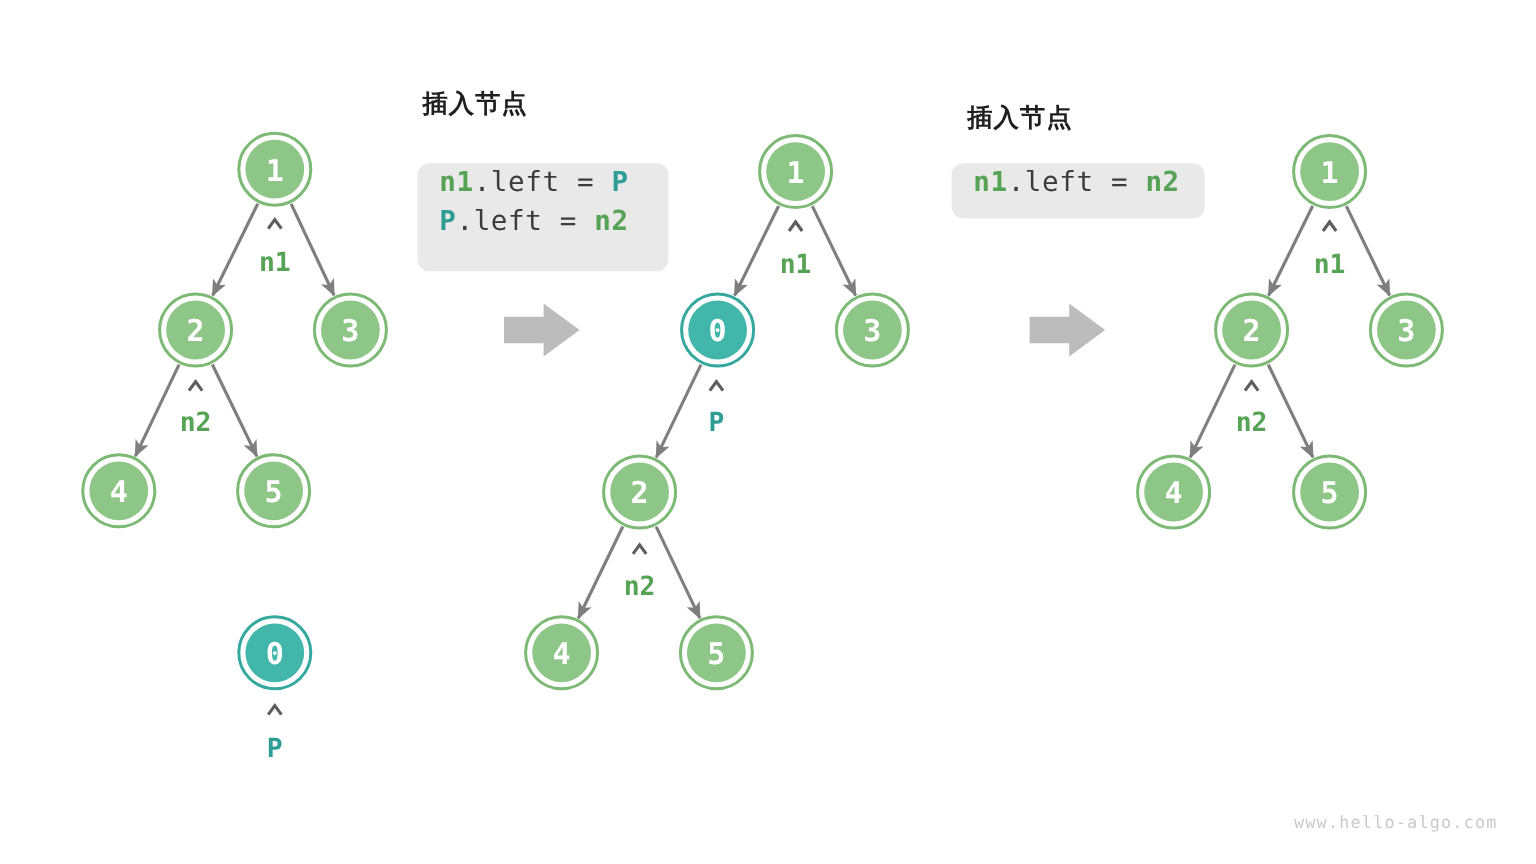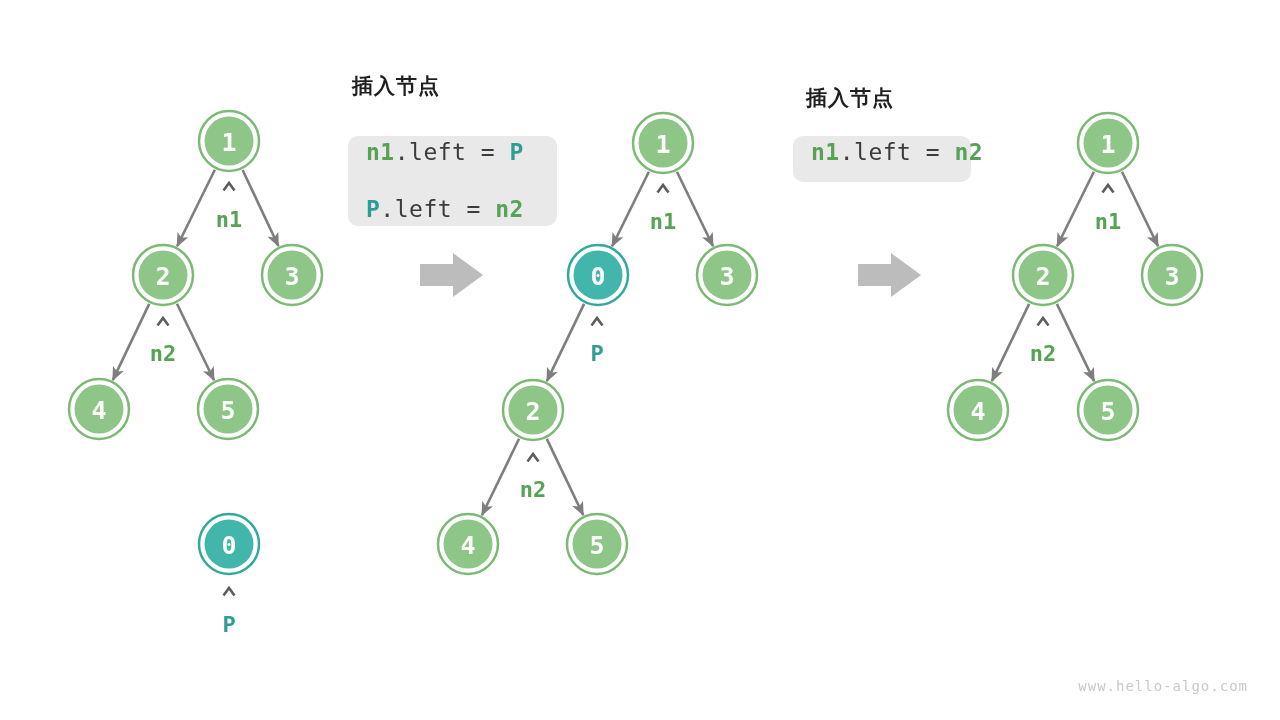--- a/index.html
+++ b/index.html
@@ -7,21 +7,21 @@
     position:relative; width:1280px; height:720px; background:#ffffff;
     overflow:hidden; font-family:"DejaVu Sans", "Liberation Sans", sans-serif;
   }
   #diagram-svg { position:absolute; left:0; top:0; }
   .section-title {
     position:absolute; font-weight:bold; font-size:21px;
     color:var(--title_text); letter-spacing:1px; white-space:nowrap;
   }
   .code-block {
     position:absolute; background:var(--code_bg); border-radius:10px;
-    display:flex; flex-direction:column; justify-content:space-between;
+    display:flex; flex-direction:column; justify-content:flex-start;
     padding:0 18px; box-sizing:border-box;
     font-family:"DejaVu Sans Mono", "Liberation Mono", monospace;
     font-size:23px; letter-spacing:0.5px; color:var(--code_plain);
   }
   .code-line { line-height:33px; white-space:pre; }
   .seg-plain { color:var(--code_plain); }
   .seg-green { color:var(--label_green); font-weight:bold; }
   .seg-teal  { color:var(--label_teal);  font-weight:bold; }
   .watermark {
     position:absolute; top:678px; right:32px;
@@ -179,18 +179,18 @@
       <polygon points="858,264 891,264 891,253 921,275 891,297 891,286 858,286" fill="#bcbcbc"></polygon>
     </svg>
 
   <div class="section-title" id="s0-title" style="left: 352px; top: 72px;">插入节点</div>
   <div class="code-block" id="s0-code" style="left: 348px; top: 136px; width: 209px; height: 90px;">
       <div class="code-line"><span class="seg-green">n1</span><span class="seg-plain">.left = </span><span class="seg-teal">P</span></div>
       <div class="code-line"><span class="seg-teal">P</span><span class="seg-plain">.left = </span><span class="seg-green">n2</span></div>
     </div>
 
   <div class="section-title" id="s1-title" style="left: 806px; top: 84px;">插入节点</div>
-  <div class="code-block" id="s1-code" style="left: 793px; top: 136px; width: 178px; height: 46px;">
+  <div class="code-block" id="s1-code" style="left: 793px; top: 136px; width: 211px; height: 46px;">
       <div class="code-line"><span class="seg-green">n1</span><span class="seg-plain">.left = </span><span class="seg-green">n2</span></div>
     </div>
 
   <div class="watermark">www.hello-algo.com</div>
 </div>
 
 </body></html>

